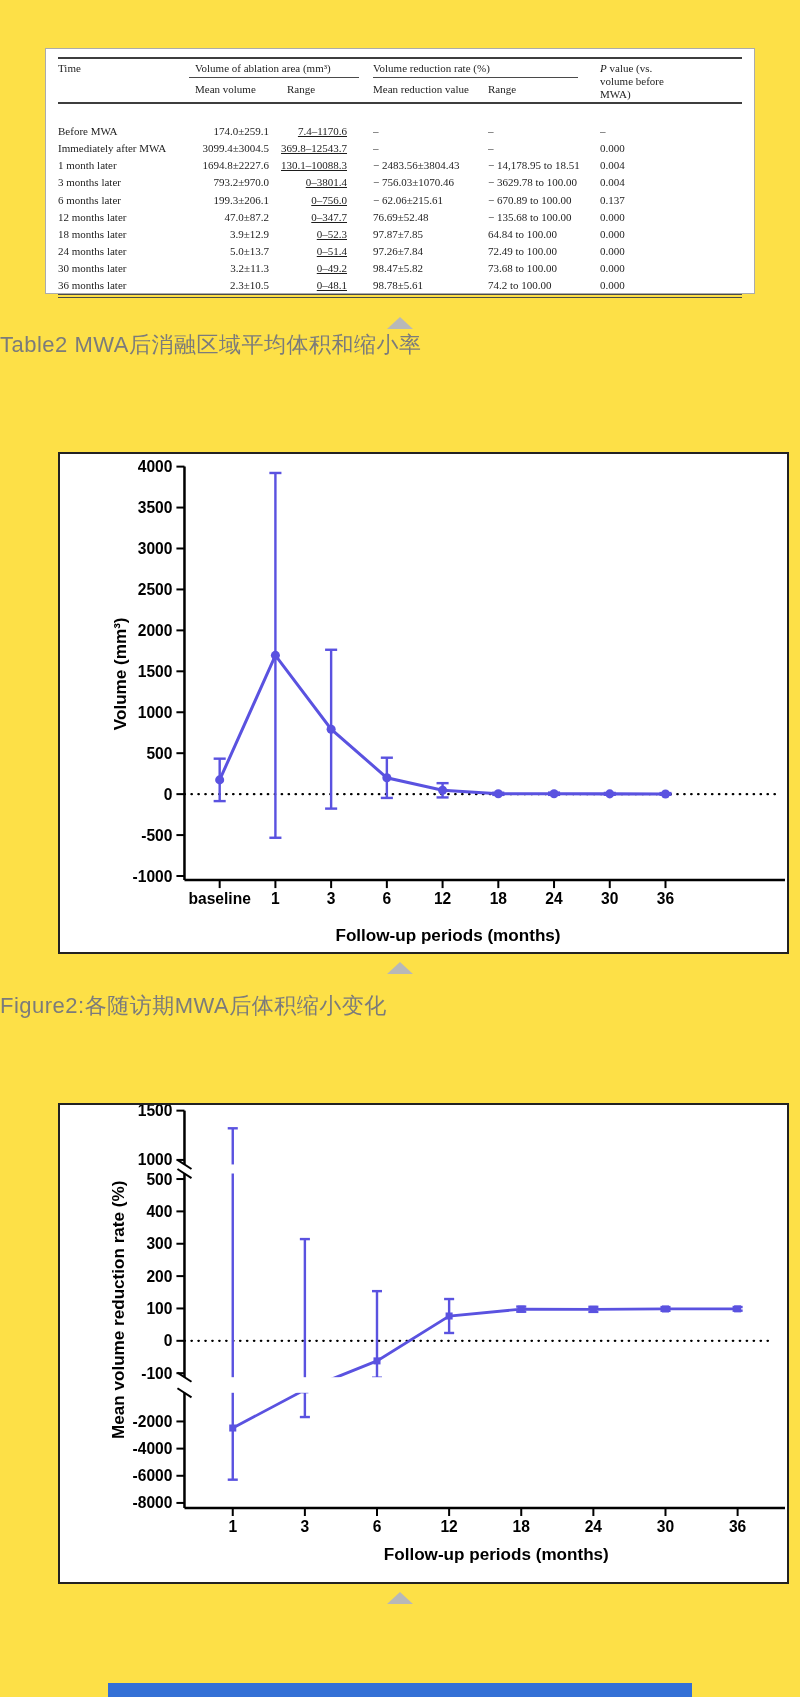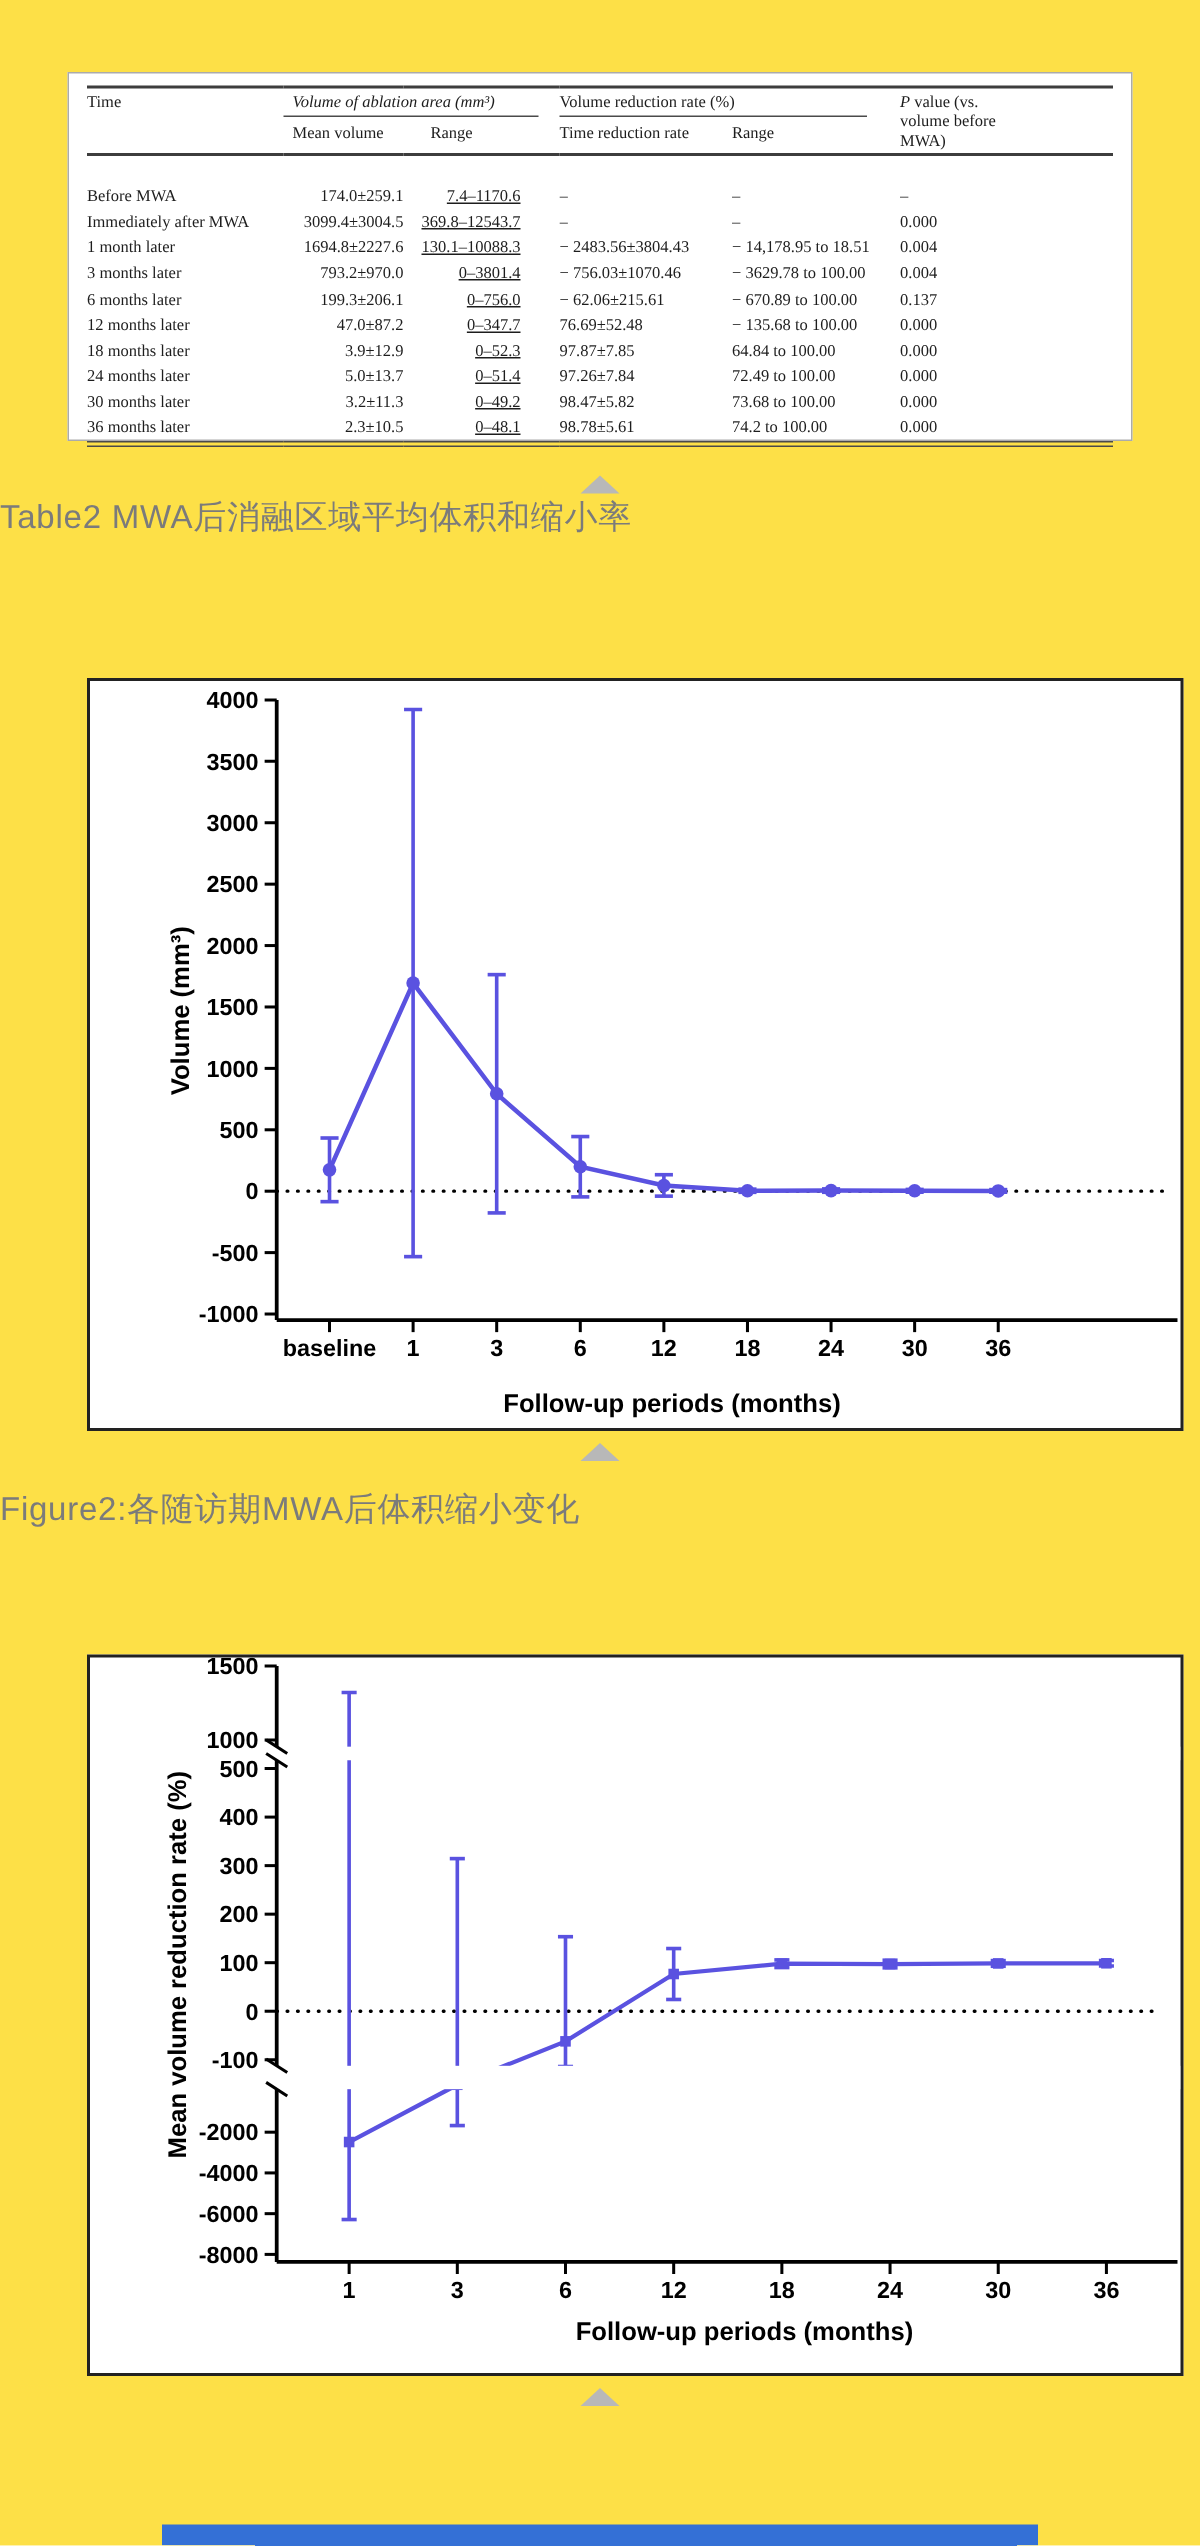--- a/index.html
+++ b/index.html
@@ -9,21 +9,21 @@
   
   .table-box{position:absolute;left:45px;top:48px;width:708px;height:244px;
              border:1px solid #ababab;background:#fff;}
   table.sci{position:absolute;left:12px;top:8px;width:684px;border-collapse:collapse;
             table-layout:fixed;font-family:"Liberation Serif",serif;font-size:11px;
             color:#1d1d1d;line-height:1.18;}
   table.sci{border-top:2px solid #3d3d3d;}
   thead{border-bottom:2px solid #3d3d3d;}
   th{font-weight:normal;text-align:left;vertical-align:top;padding:3px 0 1px 0;}
   .th-g .spanner{display:block;border-bottom:1px solid #4a4a4a;padding-bottom:2px;}
-  .th-g1 .spanner{margin-right:14px;padding-left:6px;font-style:italic;}
+  .th-g1 .spanner{margin-right:14px;padding-left:6px;}
   .th-g2 .spanner{margin-right:22px;}
   .sub th{padding:2px 0 4px 0;}
   .sub .h-mean{padding-left:6px;}
   .sub .h-range1{padding-left:18px;}
   .th-p .pwrap{display:inline-block;width:76px;}
   tbody td{padding:2.1px 0;overflow:hidden;white-space:nowrap;}
   tbody tr:first-child td{padding-top:21px;}
   td.c2{text-align:right;}
   td.c3{text-align:right;padding-right:26px;text-decoration:underline;}
   tfoot td{height:2px;padding:0;border-top:1px solid #4a4a4a;border-bottom:1px solid #4a4a4a;}
@@ -68,21 +68,21 @@
           <th colspan="2" class="th-g th-g2">
             <span class="spanner">Volume reduction rate (%)</span>
           </th>
           <th rowspan="2" class="th-p">
             <span class="pwrap"><i>P</i><span> value (vs. volume before MWA)</span></span>
           </th>
         </tr>
         <tr class="sub">
           <th class="h-mean">Mean volume</th>
           <th class="h-range1">Range</th>
-          <th>Time reduction rate</th>
+          <th>Mean reduction value</th>
           <th>Range</th>
         </tr>
       </thead>
       <tbody>
           <tr>
             <td class="c1">Before MWA</td>
             <td class="c2">174.0±259.1</td>
             <td class="c3">7.4–1170.6</td>
             <td class="c4">–</td>
             <td class="c5">–</td>

